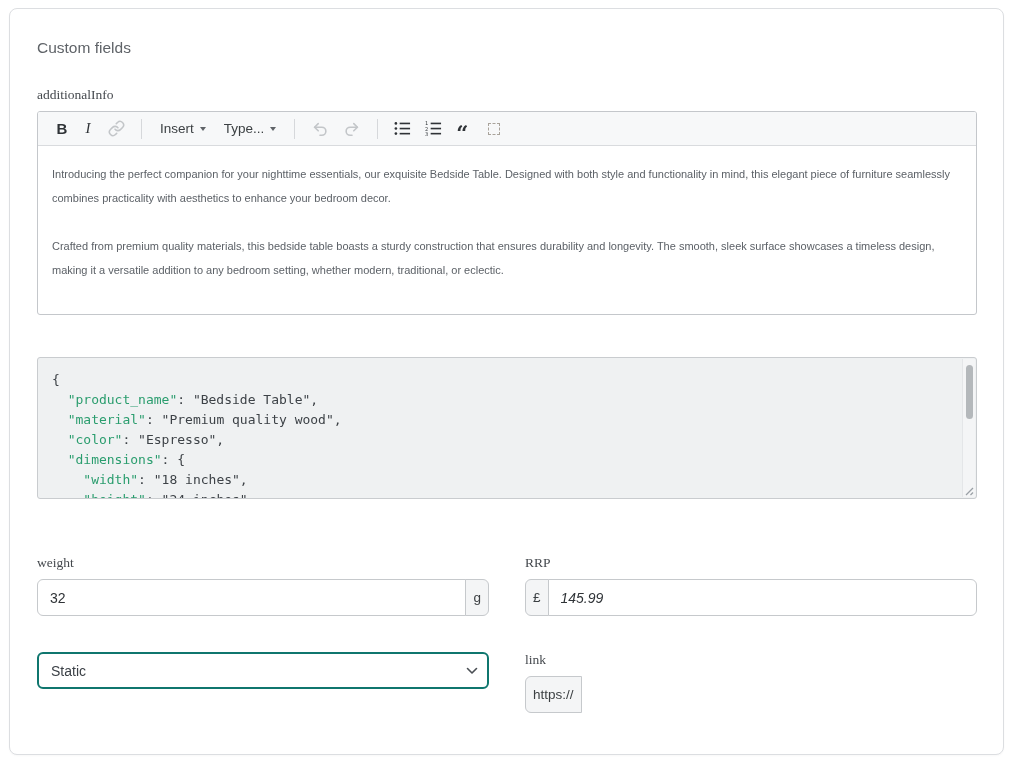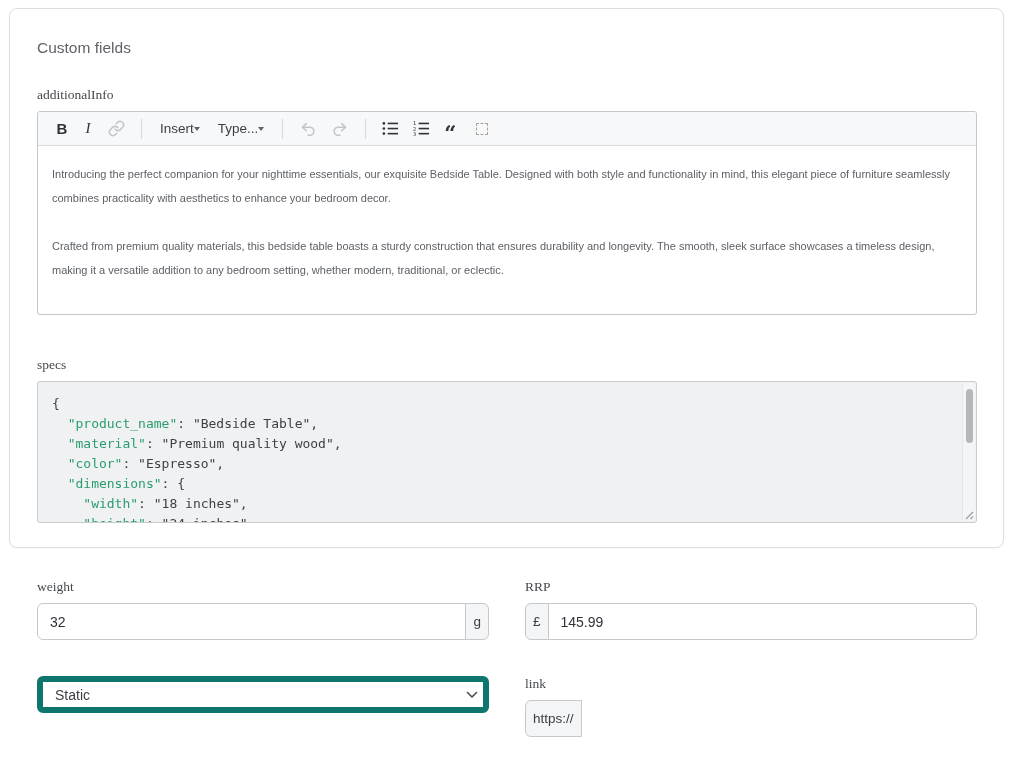--- a/index.html
+++ b/index.html
@@ -6,21 +6,21 @@
   html,body { margin:0; padding:0; }
   body {
     width:1013px; height:769px;
     background:#ffffff;
     font-family:"Liberation Sans", sans-serif;
     color:#3d4247;
     overflow:hidden;
   }
   .card {
     margin:8px 9px;
-    height:540px;
+    height:747px;
     background:#ffffff;
     border:1px solid #dcdee1;
     border-radius:8px;
     box-shadow:0 1px 2px rgba(0,0,0,.03);
     padding:30px 26px 0 27px;
   }
   .card-title {
     font-size:15.5px; font-weight:400; color:#5f6368;
     margin:0 0 30px 0;
   }
@@ -50,21 +50,21 @@
     display:inline-flex; align-items:center; justify-content:center;
     color:#2f3337; cursor:pointer; font-family:inherit;
     min-width:24px; height:26px;
   }
   .tb-btn.bold { font-weight:700; font-size:15px; }
   .tb-btn.italic { font-style:italic; font-size:15px; font-family:"Liberation Serif", serif; }
   .tb-btn.disabled { color:#c3c6c9; cursor:default; }
   .tb-sep { width:1px; height:20px; background:#d6d8db; margin:0 8px; }
   .tb-menu {
     background:none; border:none; cursor:pointer; font-family:inherit;
-    display:inline-flex; align-items:center; 
+    display:inline-flex; align-items:center; gap:6px;
     font-size:13.5px; color:#3c4043; padding:3px 8px; height:26px;
   }
   .caret {
     width:0; height:0;
     border-left:3.5px solid transparent;
     border-right:3.5px solid transparent;
     border-top:4.5px solid #5f6368;
   }
   .quote-glyph {
     font-family:"DejaVu Serif", serif;
@@ -131,26 +131,26 @@
   }
   .text-input::placeholder { color:#8b9197; opacity:1; }
   .addon {
     display:flex; align-items:center; justify-content:center;
     background:#f4f5f6; border:1px solid #c6c9cc;
     font-size:13.5px; color:#3c4043; padding:0 7px;
   }
   .addon.right { border-radius:0 6px 6px 0; margin-left:-1px; }
   .addon.left  { border-radius:6px 0 0 6px; margin-right:-1px; }
   .has-suffix .text-input { border-radius:6px 0 0 6px; }
-  .has-prefix .text-input { border-radius:0 6px 6px 0; }
+  .has-prefix .text-input { border-radius:0 6px 6px 0;font-style:italic; }
   .select-wrap { position:relative; height:37px; }
   .page-select {
     width:100%; height:100%;
     -webkit-appearance:none; appearance:none;
-    border:6px solid #0f766e; border-radius:6px;
+    border:2px solid #0f766e; border-radius:6px;
     background:#fff; font-family:inherit;
     font-size:14px; color:#3b4046;
     padding:0 32px 0 12px; outline:none;
   }
   .select-chevron {
     position:absolute; right:11px; top:50%; transform:translateY(-50%);
     pointer-events:none; color:#4a4f54;
   }
   svg { display:block; }
 </style>
@@ -234,21 +234,20 @@
         </button>
       </div>
       <div class="rte-content">
         <p>Introducing the perfect companion for your nighttime essentials, our exquisite Bedside Table. Designed with both style and functionality in mind, this elegant piece of furniture seamlessly combines practicality with aesthetics to enhance your bedroom decor.</p>
         <p>Crafted from premium quality materials, this bedside table boasts a sturdy construction that ensures durability and longevity. The smooth, sleek surface showcases a timeless design, making it a versatile addition to any bedroom setting, whether modern, traditional, or eclectic.</p>
       </div>
     </div>
   </div>
 
   <div class="specs-field">
-    <label class="field-label">specs</label>
     <div class="code-area">
       <div class="code-inner"><div class="code-line"><span class="tok-p">{</span></div><div class="code-line"><span class="tok-p">  </span><span class="tok-k">"product_name"</span><span class="tok-p">: "Bedside Table",</span></div><div class="code-line"><span class="tok-p">  </span><span class="tok-k">"material"</span><span class="tok-p">: "Premium quality wood",</span></div><div class="code-line"><span class="tok-p">  </span><span class="tok-k">"color"</span><span class="tok-p">: "Espresso",</span></div><div class="code-line"><span class="tok-p">  </span><span class="tok-k">"dimensions"</span><span class="tok-p">: {</span></div><div class="code-line"><span class="tok-p">    </span><span class="tok-k">"width"</span><span class="tok-p">: "18 inches",</span></div><div class="code-line"><span class="tok-p">    </span><span class="tok-k">"height"</span><span class="tok-p">: "24 inches",</span></div></div>
       <div class="code-scrollbar">
         <div class="code-scroll-thumb"></div>
       </div>
       <span class="resize-handle">
         <svg width="10" height="10" viewBox="0 0 10 10" stroke="currentColor" stroke-width="1.2">
             <line x1="2" y1="9" x2="9" y2="2"></line>
             <line x1="6.5" y1="9" x2="9" y2="6.5"></line>
           </svg>

